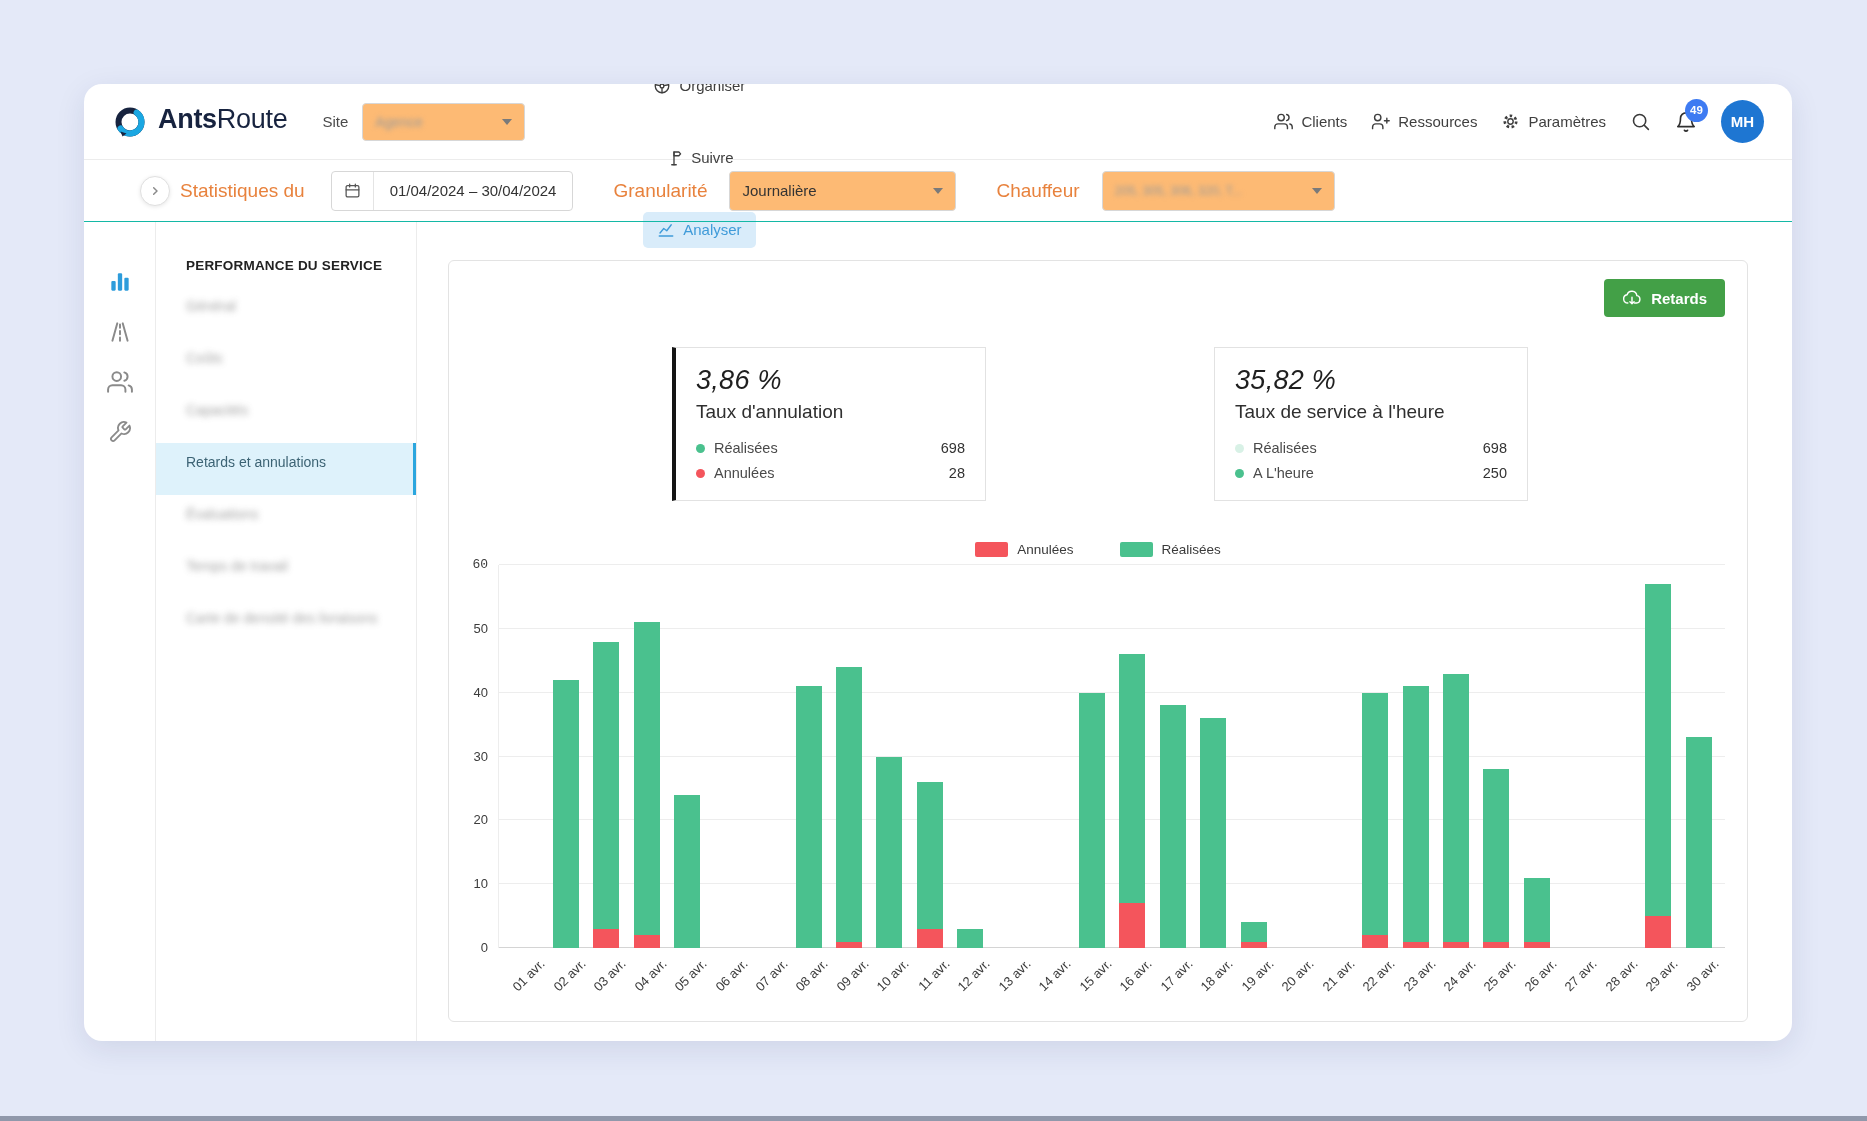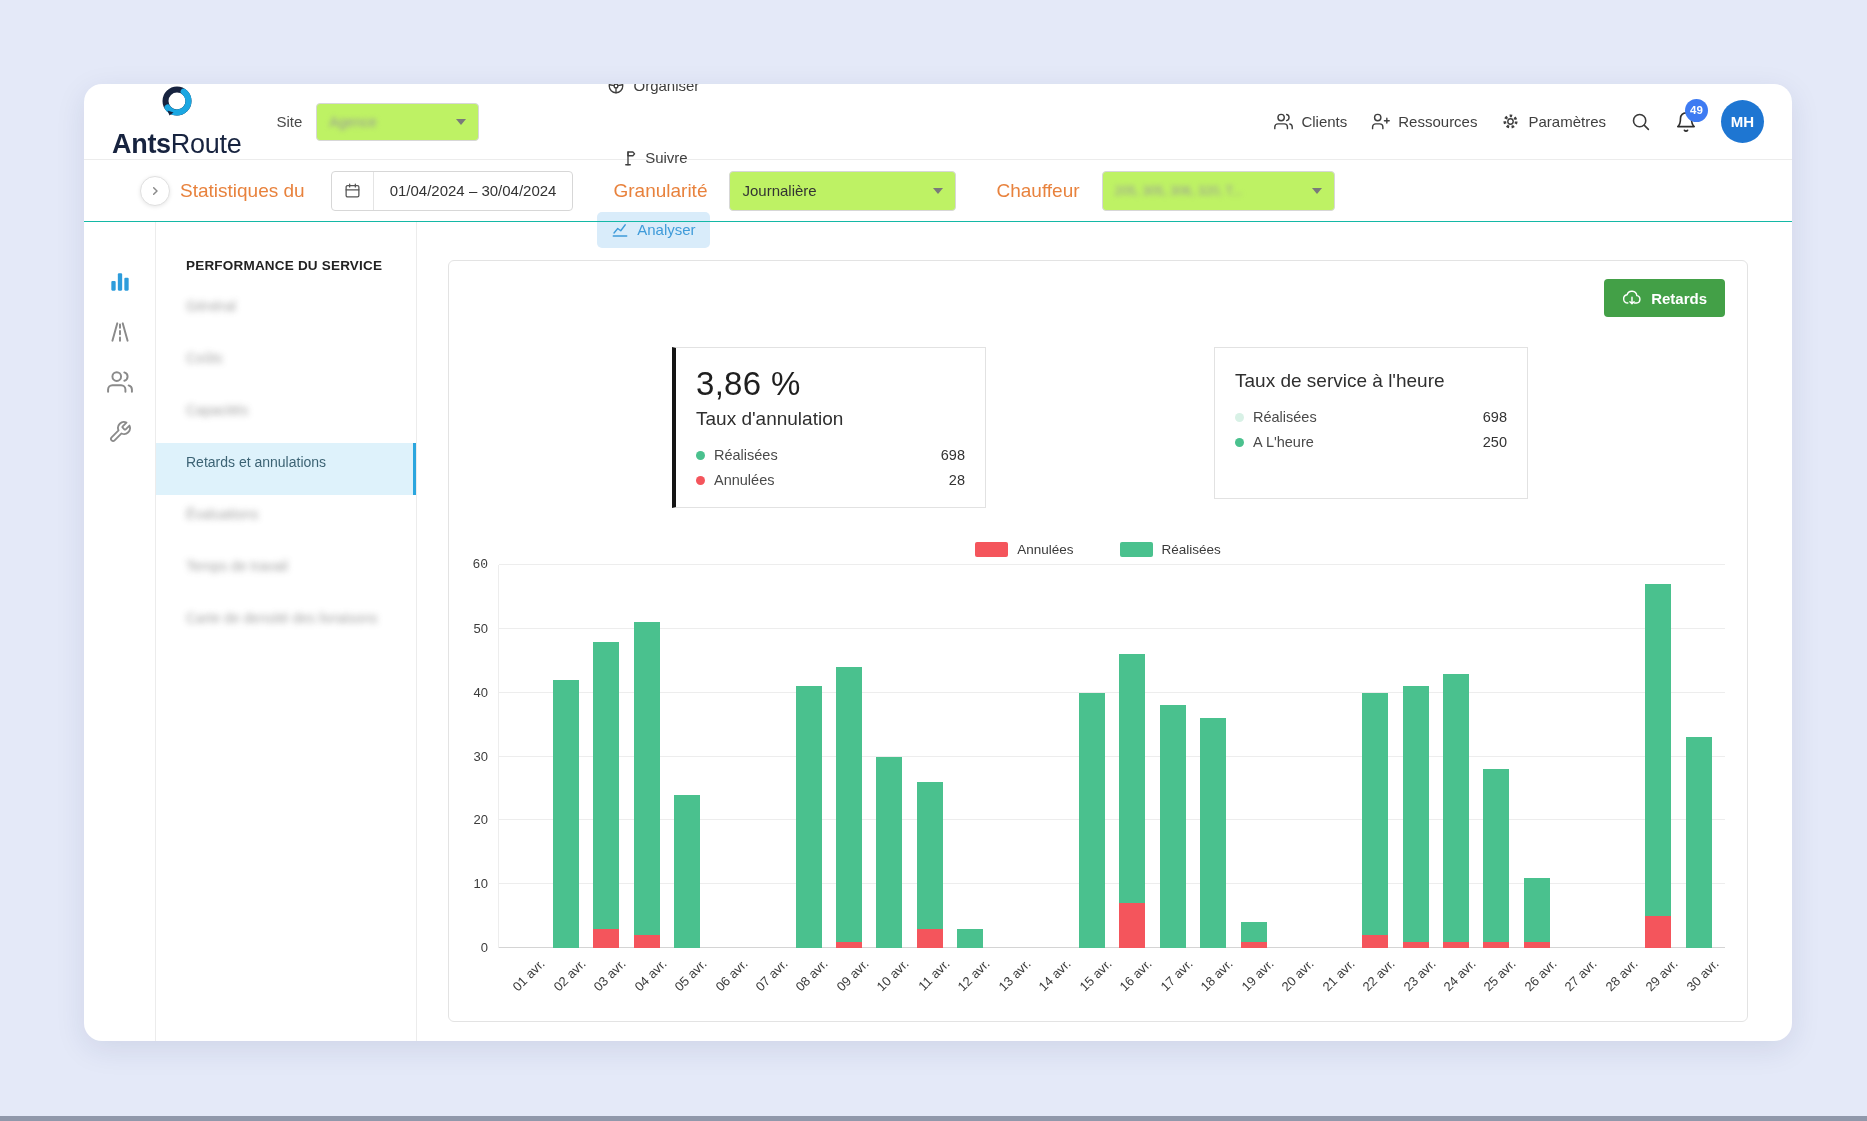--- a/index.html
+++ b/index.html
@@ -5,27 +5,27 @@
   * { margin:0; padding:0; box-sizing:border-box; }
   body { font-family:"Liberation Sans","DejaVu Sans",sans-serif; }
   .page { position:relative; width:1867px; height:1121px; background:#e4e9f8; overflow:hidden; }
   .bottom-strip { position:absolute; left:0; right:0; bottom:0; height:5px; background:#747c92; opacity:.75; }
 
   .app-card { position:absolute; left:84px; top:84px; width:1708px; height:957px; background:#fff;
               border-radius:18px; box-shadow:0 8px 30px rgba(30,40,90,.10); overflow:hidden; }
 
   
   .header { height:76px; display:flex; align-items:center; padding:0 28px; border-bottom:1px solid #ececec; }
-  .logo-group { display:flex; align-items:center; gap:10px; cursor:pointer;flex-direction:column; }
+  .logo-group { display:flex; align-items:flex-start; gap:10px; cursor:pointer; }
   .logo-text { font-size:27px; color:#17233f; letter-spacing:-.3px; }
   .logo-text b { font-weight:800; }
   .site-group { display:flex; align-items:center; gap:14px; margin-left:35px; }
   .site-label { font-size:15px; color:#4a4a4a; }
   .select { display:flex; align-items:center; justify-content:space-between; gap:10px; padding:0 12px;
-            height:40px; border:1px solid #d7d7d7; border-radius:4px; background:#bef264; cursor:pointer;text-align:center; }
+            height:40px; border:1px solid #d7d7d7; border-radius:4px; background:#fdba74; cursor:pointer;text-align:center; }
   .select.site { width:163px; height:38px; }
   .caret { width:0; height:0; border-left:5px solid transparent; border-right:5px solid transparent; border-top:6px solid #7a7a7a; flex:none; }
   .blur-sm { filter:blur(2.5px); color:#9a9a9a; }
   .main-nav { display:flex; align-items:center; gap:36px; margin-left:118px;flex-direction:column; }
   .nav-item { display:flex; align-items:center; gap:8px; font-size:15px; color:#3f3f3f; cursor:pointer; padding:9px 0; }
   .nav-item.active { background:#d9ecfa; color:#3f9bd9; padding:9px 14px; border-radius:5px; }
   .right-nav { display:flex; align-items:center; gap:24px; margin-left:auto; }
   .bell-wrap { position:relative; cursor:pointer; }
   .badge { position:absolute; top:-12px; right:-11px; min-width:23px; height:23px; border-radius:50%;
            background:#3e7bf2; color:#fff; font-size:11.5px; font-weight:700; display:flex; align-items:center; justify-content:center; }
@@ -62,21 +62,21 @@
   .chart-card { position:relative; width:100%; height:762px; border:1px solid #e3e3e3; border-radius:6px; background:#fff; }
 
   .export-btn { position:absolute; top:18px; right:22px; height:38px; display:flex; align-items:center; gap:9px;
                 background:#43a047; color:#fff; border:none; border-radius:4px; padding:0 18px; font-size:15px; font-weight:600;
                 font-family:inherit; cursor:pointer; }
 
   .stat-card { position:absolute; width:314px; min-height:152px; background:#fff; border:1px solid #e2e2e2; padding:17px 20px 19px; }
   .stat-card.accent { border-left:4px solid #151515; }
   .stat-card.c1 { left:223px; top:86px; }
   .stat-card.c2 { left:765px; top:86px; }
-  .stat-value { font-size:33px; color:#1f1f1f; font-weight:500; letter-spacing:.3px; }
+  .stat-value { font-size:27px; color:#1f1f1f; font-weight:500; letter-spacing:.3px;font-style:italic; }
   .stat-title { font-size:19px; color:#2f2f2f; margin-top:5px; }
   .stat-rows { margin-top:17px; display:flex; flex-direction:column; gap:9px; }
   .stat-row { display:flex; align-items:center; font-size:14.5px; color:#4a4a4a; }
   .dot { width:9px; height:9px; border-radius:50%; margin-right:9px; flex:none; }
   .stat-row-value { margin-left:auto; color:#333; }
 
   .chart-legend { position:absolute; top:281px; left:0; right:0; display:flex; justify-content:center; gap:46px; align-items:center; }
   .legend-item { display:flex; align-items:center; gap:9px; font-size:13.5px; color:#3a3a3a; cursor:pointer; }
   .swatch { width:33px; height:15px; border-radius:2px; }
 
@@ -306,20 +306,21 @@
               </div>
               <div class="stat-row">
                 <span class="dot" style="background: rgb(244, 85, 92);"></span>
                 <span>Annulées</span>
                 <span class="stat-row-value">28</span>
               </div>
             </div>
           </div>
 
           <div class="stat-card c2">
+            <div class="stat-value">35,82 %</div>
             <div class="stat-title">Taux de service à l'heure</div>
             <div class="stat-rows">
               <div class="stat-row">
                 <span class="dot" style="background: rgb(216, 241, 230);"></span>
                 <span>Réalisées</span>
                 <span class="stat-row-value">698</span>
               </div>
               <div class="stat-row">
                 <span class="dot" style="background: rgb(74, 193, 142);"></span>
                 <span>A L'heure</span>

